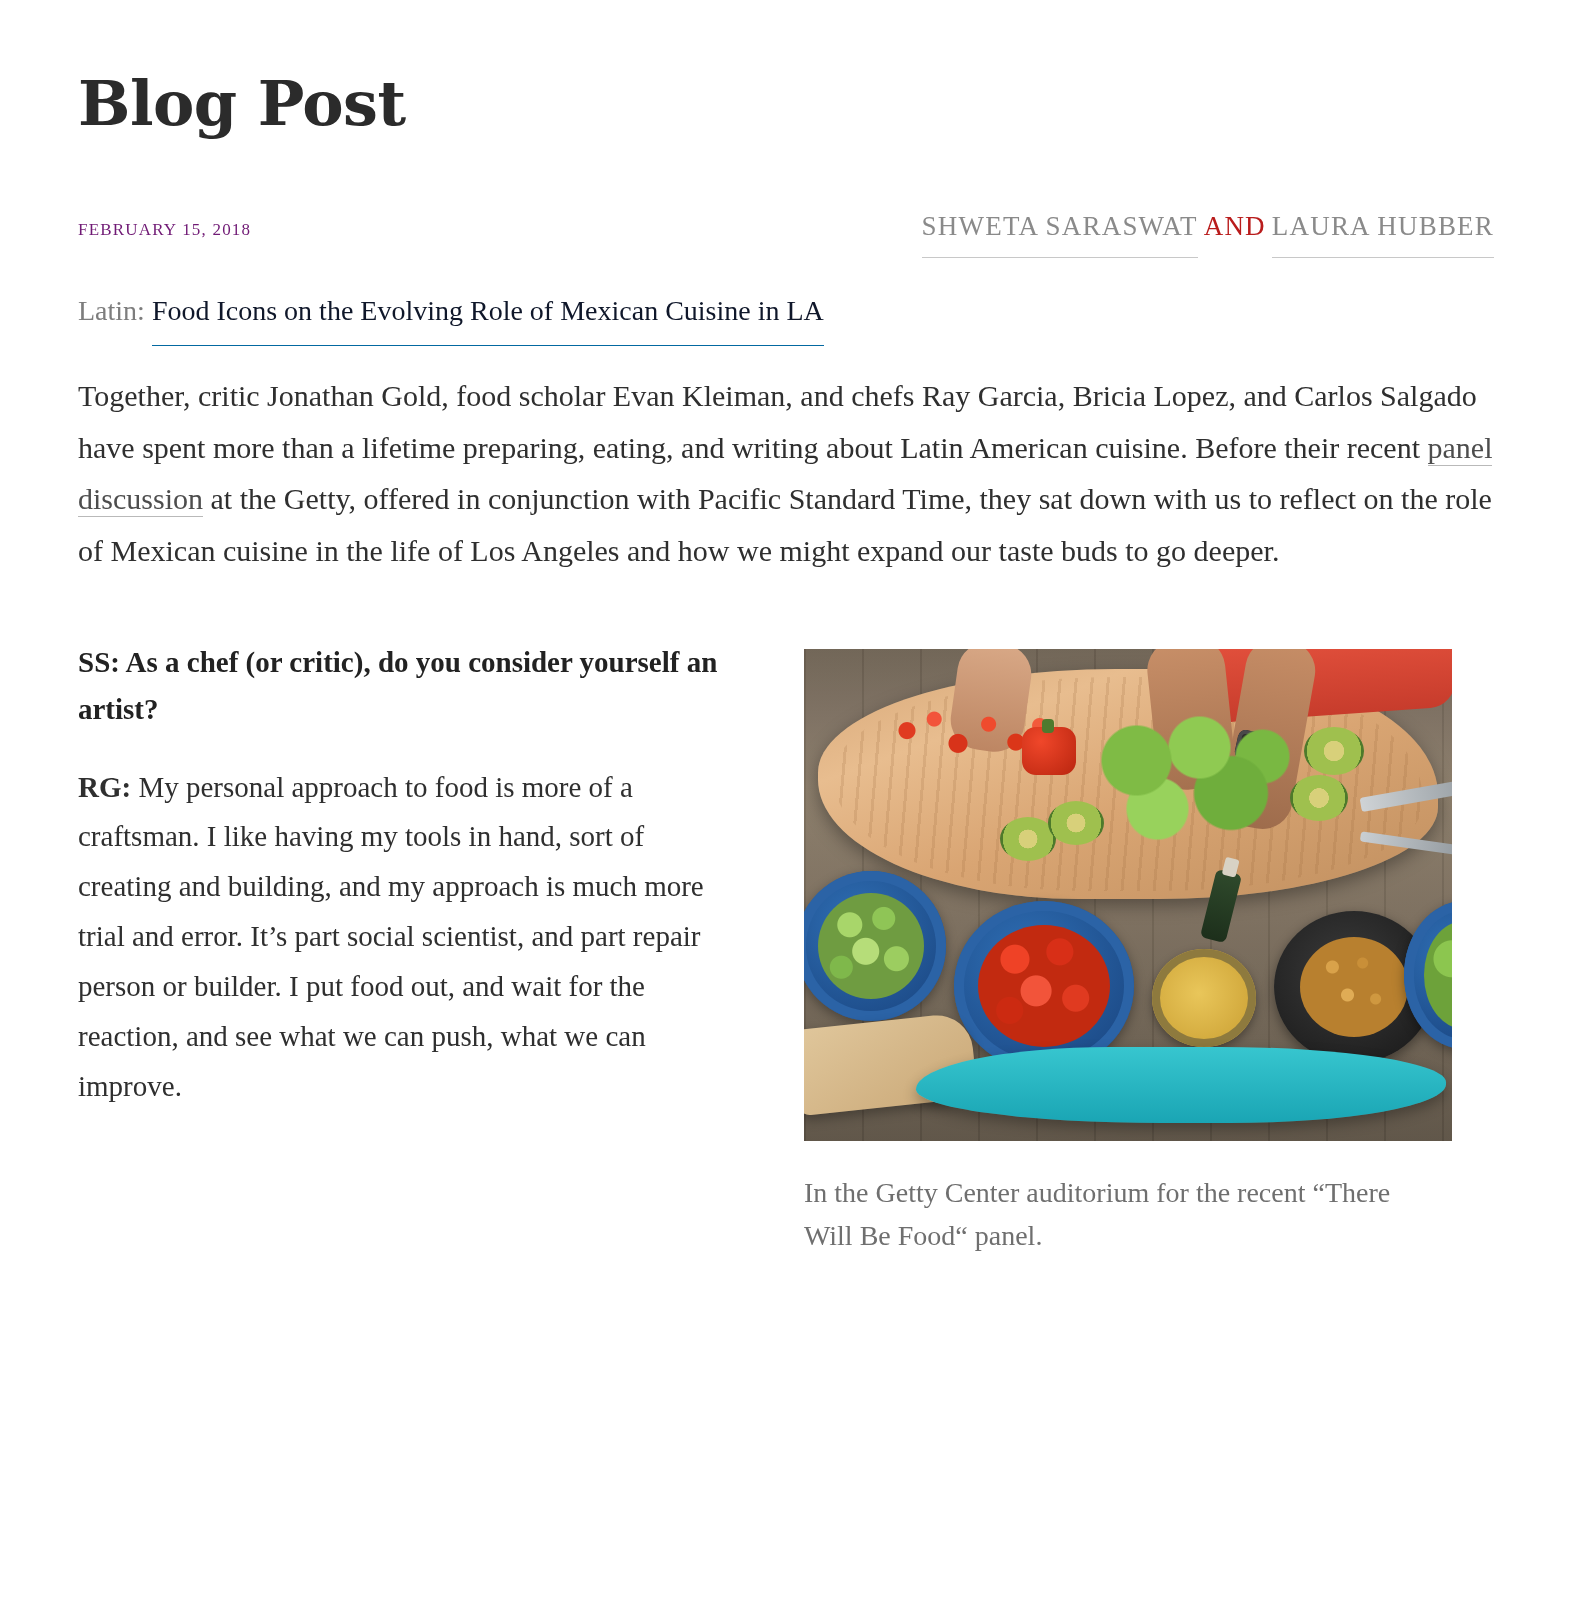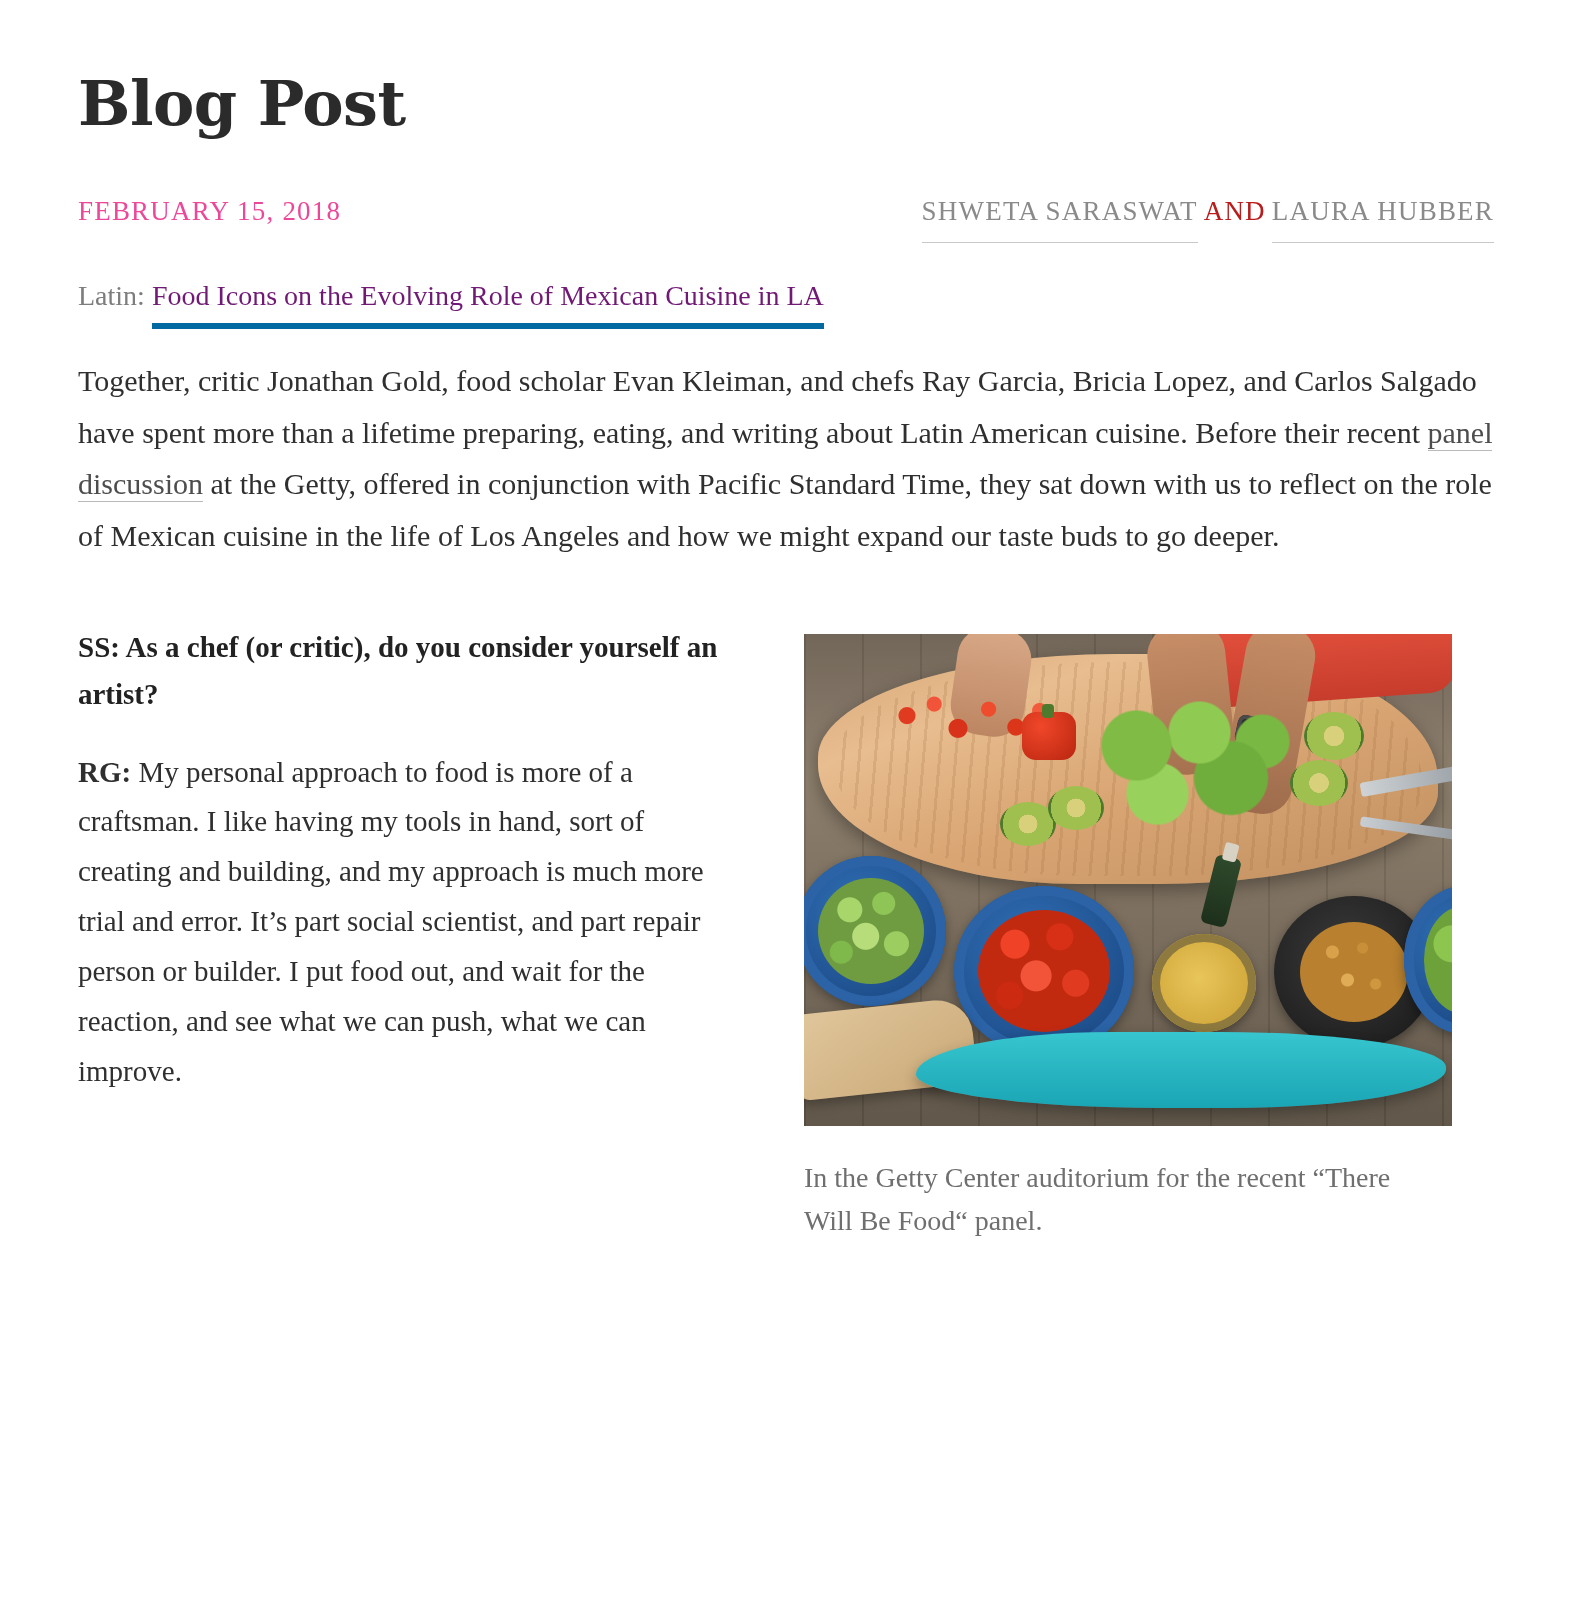--- a/index.html
+++ b/index.html
@@ -28,25 +28,26 @@
     color: #2b2b2b;
     margin: 0 0 58px 0;
   }
   .meta-row {
     display: flex;
     align-items: baseline;
     justify-content: space-between;
     margin-bottom: 48px;
   }
   .meta-date {
-    font-size: 27px;
+    font-size: 17px;
     letter-spacing: 1.2px;
-    color: #ec4899;
+    color: #701a75;
     text-transform: uppercase;
     font-family: "Liberation Serif", serif;
+    margin-top: 24px;
   }
   .meta-authors {
     font-size: 27px;
     letter-spacing: 1.2px;
     color: #8a8a8a;
     text-transform: uppercase;
     font-family: "Liberation Serif", serif;
   }
   .meta-authors a {
     color: #8a8a8a;
@@ -65,24 +66,24 @@
     margin: 0 0 26px 0;
     max-width: 1420px;
   }
   .source-line {
     font-size: 28px;
     line-height: 1.5;
     color: #7d7d7d;
     margin: 0 0 38px 0;
   }
   .source-line a {
-    color: #701a75;
+    color: #0f172a;
     text-decoration: none;
-    border-bottom: 6px solid #0369a1;
-    padding-bottom: 12px;
+    border-bottom: 1px solid #0369a1;
+    padding-bottom: 19px;
   }
   .intro {
     font-size: 30px;
     line-height: 1.72;
     color: #2f2f2f;
     margin: 0 0 62px 0;
     max-width: 1420px;
   }
   .intro a {
     color: #4d4d4d;

